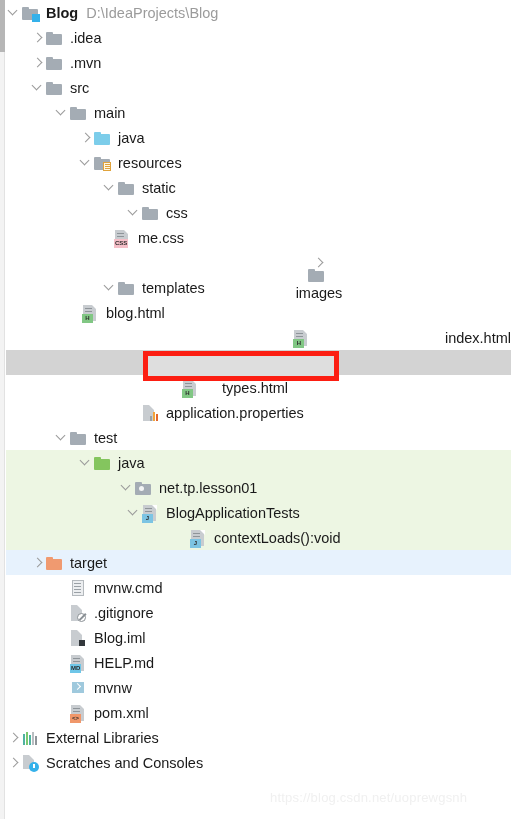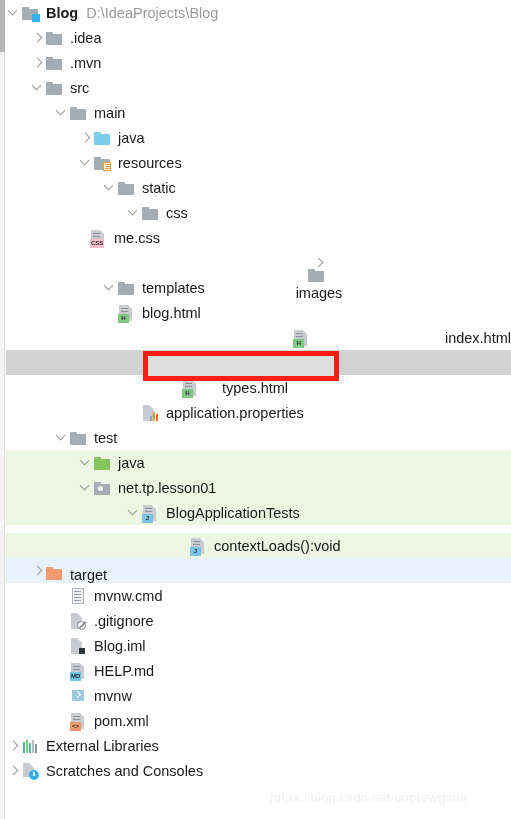--- a/index.html
+++ b/index.html
@@ -313,21 +313,21 @@
         </span>
         <span class="label">static</span>
       </div>
       <div class="row " style="padding-left: 120px;">
         <span class="arrow down"></span>
         <span class="icon">
           <span class="ic-folder"></span>
         </span>
         <span class="label">css</span>
       </div>
-      <div class="row " style="padding-left: 68px;">
+      <div class="row " style="padding-left: 92px;">
         <span class="arrow none"></span>
         <span class="icon">
           <span class="ic-file">
             <span class="page"></span>
             <span class="fold"></span>
             <span class="lines"></span>
             <span class="tag tag-css">CSS</span>
           </span>
         </span>
         <span class="label">me.css</span>
@@ -339,21 +339,21 @@
         </span>
         <span class="label">images</span>
       </div>
       <div class="row " style="padding-left: 96px;">
         <span class="arrow down"></span>
         <span class="icon">
           <span class="ic-folder"></span>
         </span>
         <span class="label">templates</span>
       </div>
-      <div class="row " style="padding-left: 96px;">
+      <div class="row " style="padding-left: 60px;">
         <span class="arrow none"></span>
         <span class="icon">
           <span class="ic-file">
             <span class="page"></span>
             <span class="fold"></span>
             <span class="lines"></span>
             <span class="tag tag-h">H</span>
           </span>
         </span>
         <span class="label">blog.html</span>
@@ -416,54 +416,54 @@
         </span>
         <span class="label">test</span>
       </div>
       <div class="row band-green" style="padding-left: 72px;">
         <span class="arrow down"></span>
         <span class="icon">
           <span class="ic-folder-test"></span>
         </span>
         <span class="label">java</span>
       </div>
-      <div class="row band-green" style="padding-left: 72px; align-items: center;">
+      <div class="row band-green" style="padding-left: 113px; align-items: center;">
         <span class="arrow down"></span>
         <span class="icon">
           <span class="ic-pkg">
             <span class="dot"></span>
           </span>
         </span>
         <span class="label">net.tp.lesson01</span>
       </div>
       <div class="row band-green" style="padding-left: 120px;">
         <span class="arrow down"></span>
         <span class="icon">
           <span class="ic-file">
             <span class="page"></span>
             <span class="fold"></span>
             <span class="lines"></span>
             <span class="tag tag-j">J</span>
           </span>
         </span>
         <span class="label">BlogApplicationTests</span>
       </div>
-      <div class="row band-green" style="padding-left: 168px; margin-top: 8px;">
+      <div class="row band-green" style="padding-left: 168px;">
         <span class="arrow none"></span>
         <span class="icon">
           <span class="ic-file">
             <span class="page"></span>
             <span class="fold"></span>
             <span class="lines"></span>
             <span class="tag tag-j">J</span>
           </span>
         </span>
         <span class="label">contextLoads():void</span>
       </div>
-      <div class="row band-blue" style="padding-left: 24px; align-items: flex-end;">
+      <div class="row band-blue" style="padding-left: 24px;">
         <span class="arrow right"></span>
         <span class="icon">
           <span class="ic-folder-target"></span>
         </span>
         <span class="label">target</span>
       </div>
       <div class="row " style="padding-left: 48px;">
         <span class="arrow none"></span>
         <span class="icon">
           <span class="ic-doc">

